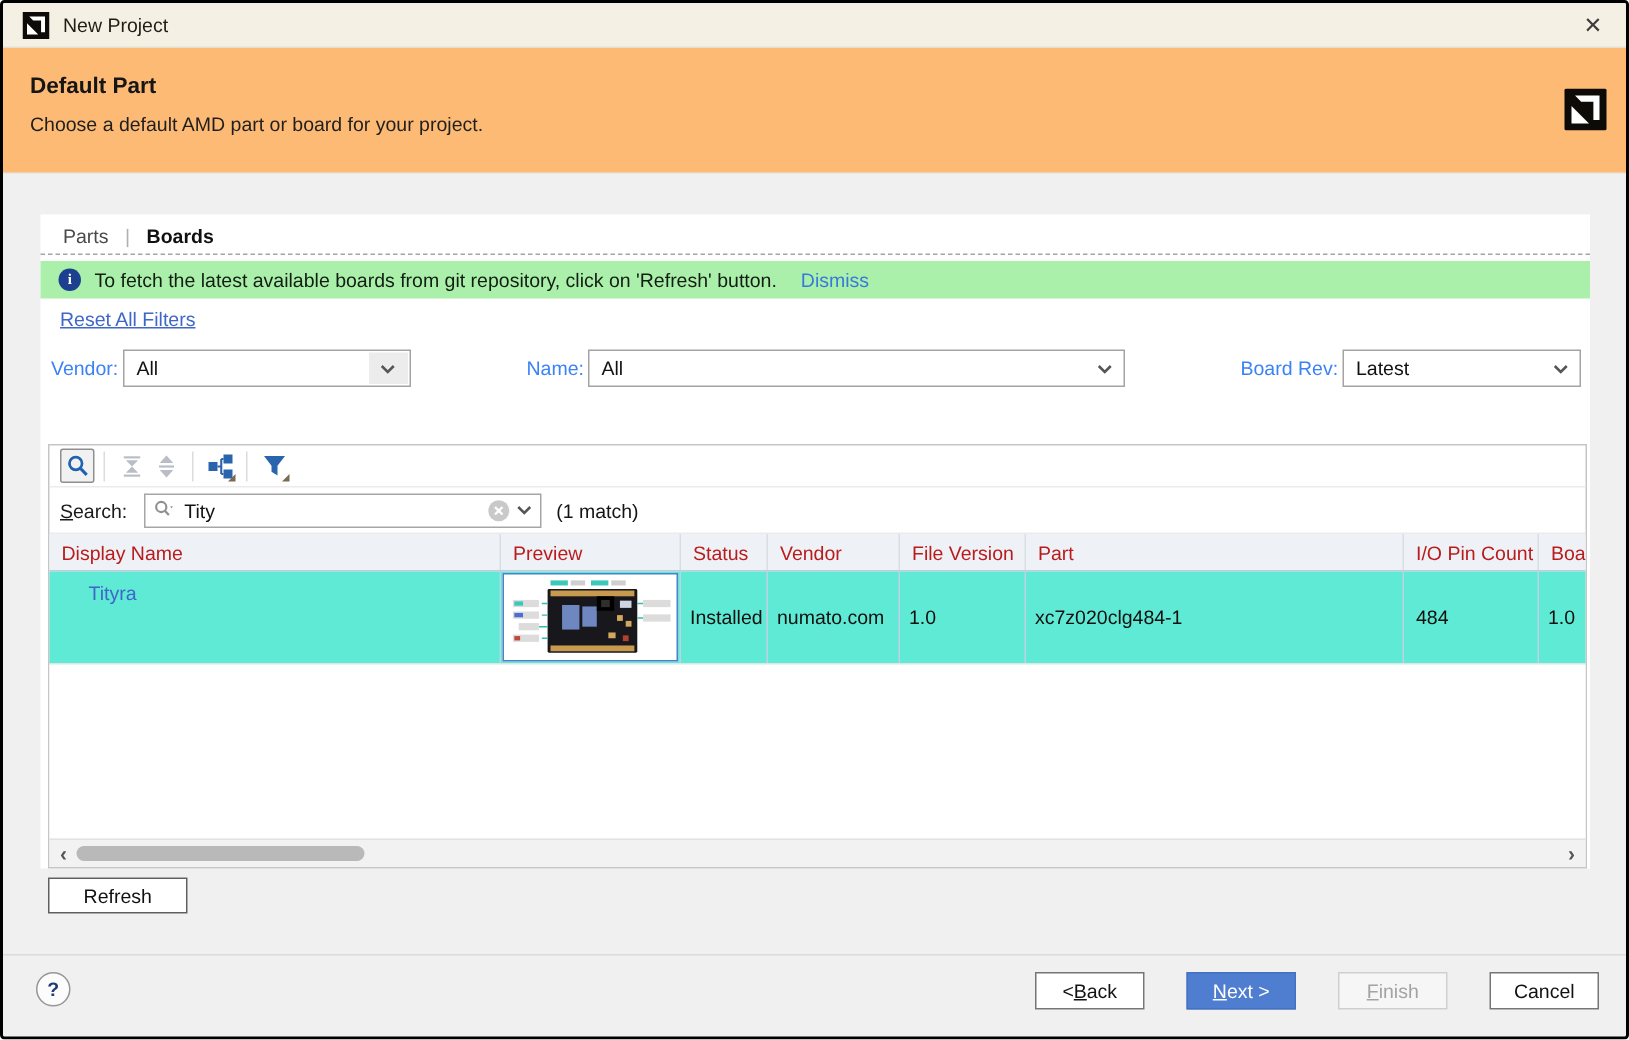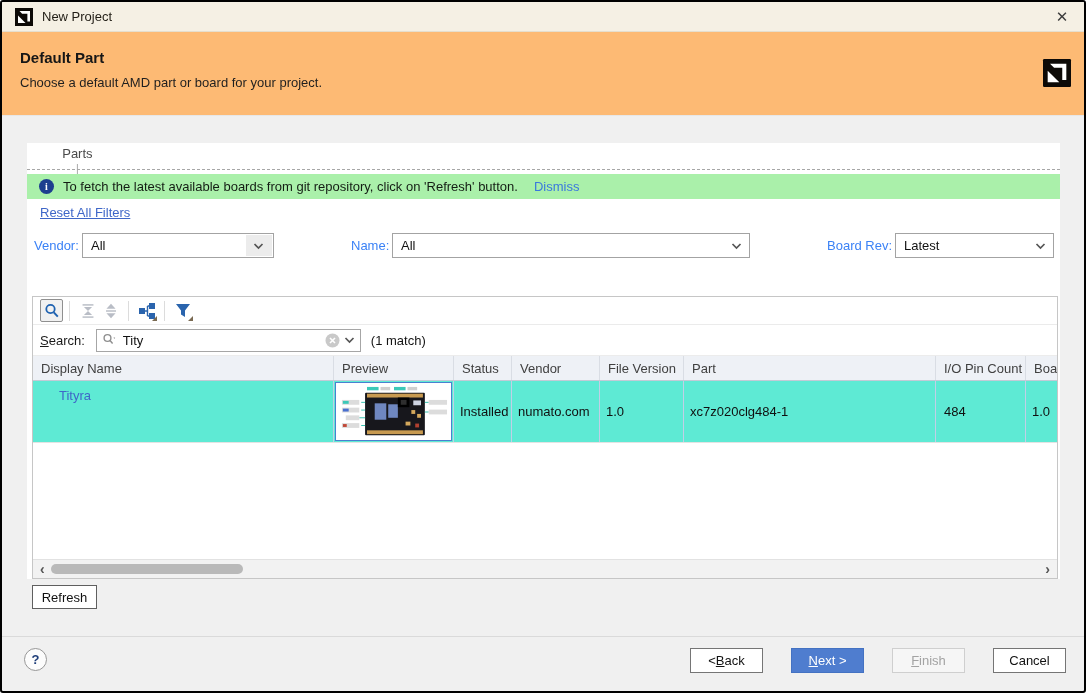--- a/index.html
+++ b/index.html
@@ -36,21 +36,21 @@
     background:#fdba74; border-bottom:1px solid #e7e7e7;
   }
   .wiz-title { position:absolute; left:18px; top:17px; font-size:15px; font-weight:bold; color:#161616; }
   .wiz-subtitle { position:absolute; left:18px; top:43px; font-size:13px; color:#1f1f1f; }
   .amd-logo { position:absolute; left:1040px; top:27px; width:30px; height:28px; }
   
   .panel {
     position:absolute; left:25px; top:141px; width:1033px; height:436px;
     background:#ffffff;
   }
-  .tabs { position:absolute; left:28px; top:3px; height:22px; display:flex; align-items:center;flex-direction:column; }
+  .tabs { position:absolute; left:15px; top:3px; height:22px; display:flex; align-items:center; }
   .tab-parts { color:#4a4a4a; }
   .tab-sep { color:#b0b0b0; margin:0 11px; }
   .tab-boards { color:#101010; font-weight:bold; }
   .dashed-line { position:absolute; left:0; right:0; top:26px; border-top:1px dashed #a6a6a6; }
   .banner {
     position:absolute; left:0; top:31px; width:1033px; height:25px;
     background:#aaf0aa; display:flex; align-items:center; padding-left:12px;
   }
   .info-icon {
     width:15px; height:15px; border-radius:50%; background:#1d3f8f;
@@ -101,21 +101,21 @@
   }
   .search-combo .value { margin-left:5px; color:#111; flex:1 1 auto; }
   .clear-btn { flex:0 0 auto; margin-right:4px; }
   .match-text { margin-left:10px; color:#141414; }
   
   .thead {
     height:25px; display:flex; background:#eef1f6;
     border-bottom:1px solid #c3cad6; flex:0 0 auto;
   }
   .th {
-    display:flex; align-items:center; padding-left:8px; color:#404040;
+    display:flex; align-items:center; padding-left:8px; color:#b91c1c;
     border-right:1px solid #d9dde4; overflow:hidden; white-space:nowrap; flex:0 0 auto;
   }
   .trow { height:62px; display:flex; background:#5eead4; flex:0 0 auto; border-bottom:1px solid #e3e3e3; }
   .td {
     display:flex; align-items:center; padding-left:6px; color:#101010;
     border-right:1px solid #c2cfe6; overflow:hidden; white-space:nowrap; flex:0 0 auto;
   }
   .c1 { width:301px; } .c2 { width:120px; } .c3 { width:58px; } .c4 { width:88px; }
   .c5 { width:84px; } .c6 { width:252px; } .c7 { width:90px; } .c8 { width:33px; flex:1 1 auto; border-right:none; }
   .td.c1 { align-items:flex-start; padding-top:7px; padding-left:26px; color:#3f67c8; }
@@ -129,21 +129,21 @@
   .hscroll {
     height:19px; background:#f2f2f2; border-top:1px solid #e2e2e2;
     position:relative; flex:0 0 auto;
   }
   .hscroll .arrow { position:absolute; top:0; height:18px; display:flex; align-items:center; color:#555; font-size:14px; font-weight:bold; }
   .hscroll .arrow-left { left:7px; }
   .hscroll .arrow-right { right:7px; }
   .hscroll .thumb { position:absolute; left:18px; top:4px; width:192px; height:10px; background:#b9b9b9; border-radius:5px; }
   
   .refresh-btn {
-    position:absolute; left:30px; top:583px; width:65px; height:24px;
+    position:absolute; left:30px; top:583px; width:93px; height:24px;
     background:#fff; border:1px solid #5f5f5f; font-size:13px; color:#111;
     display:flex; align-items:center; justify-content:center; font-family:inherit;text-align:center;
   }
   .footer-line { position:absolute; left:0; right:0; top:634px; border-top:1px solid #dadada; }
   .help-btn {
     position:absolute; left:22px; top:646px; width:23px; height:23px; border-radius:50%;
     border:1px solid #979797; background:#fcfcfc; color:#1d3c78; font-weight:bold;
     display:flex; align-items:center; justify-content:center; font-size:13px;
   }
   .btn {

